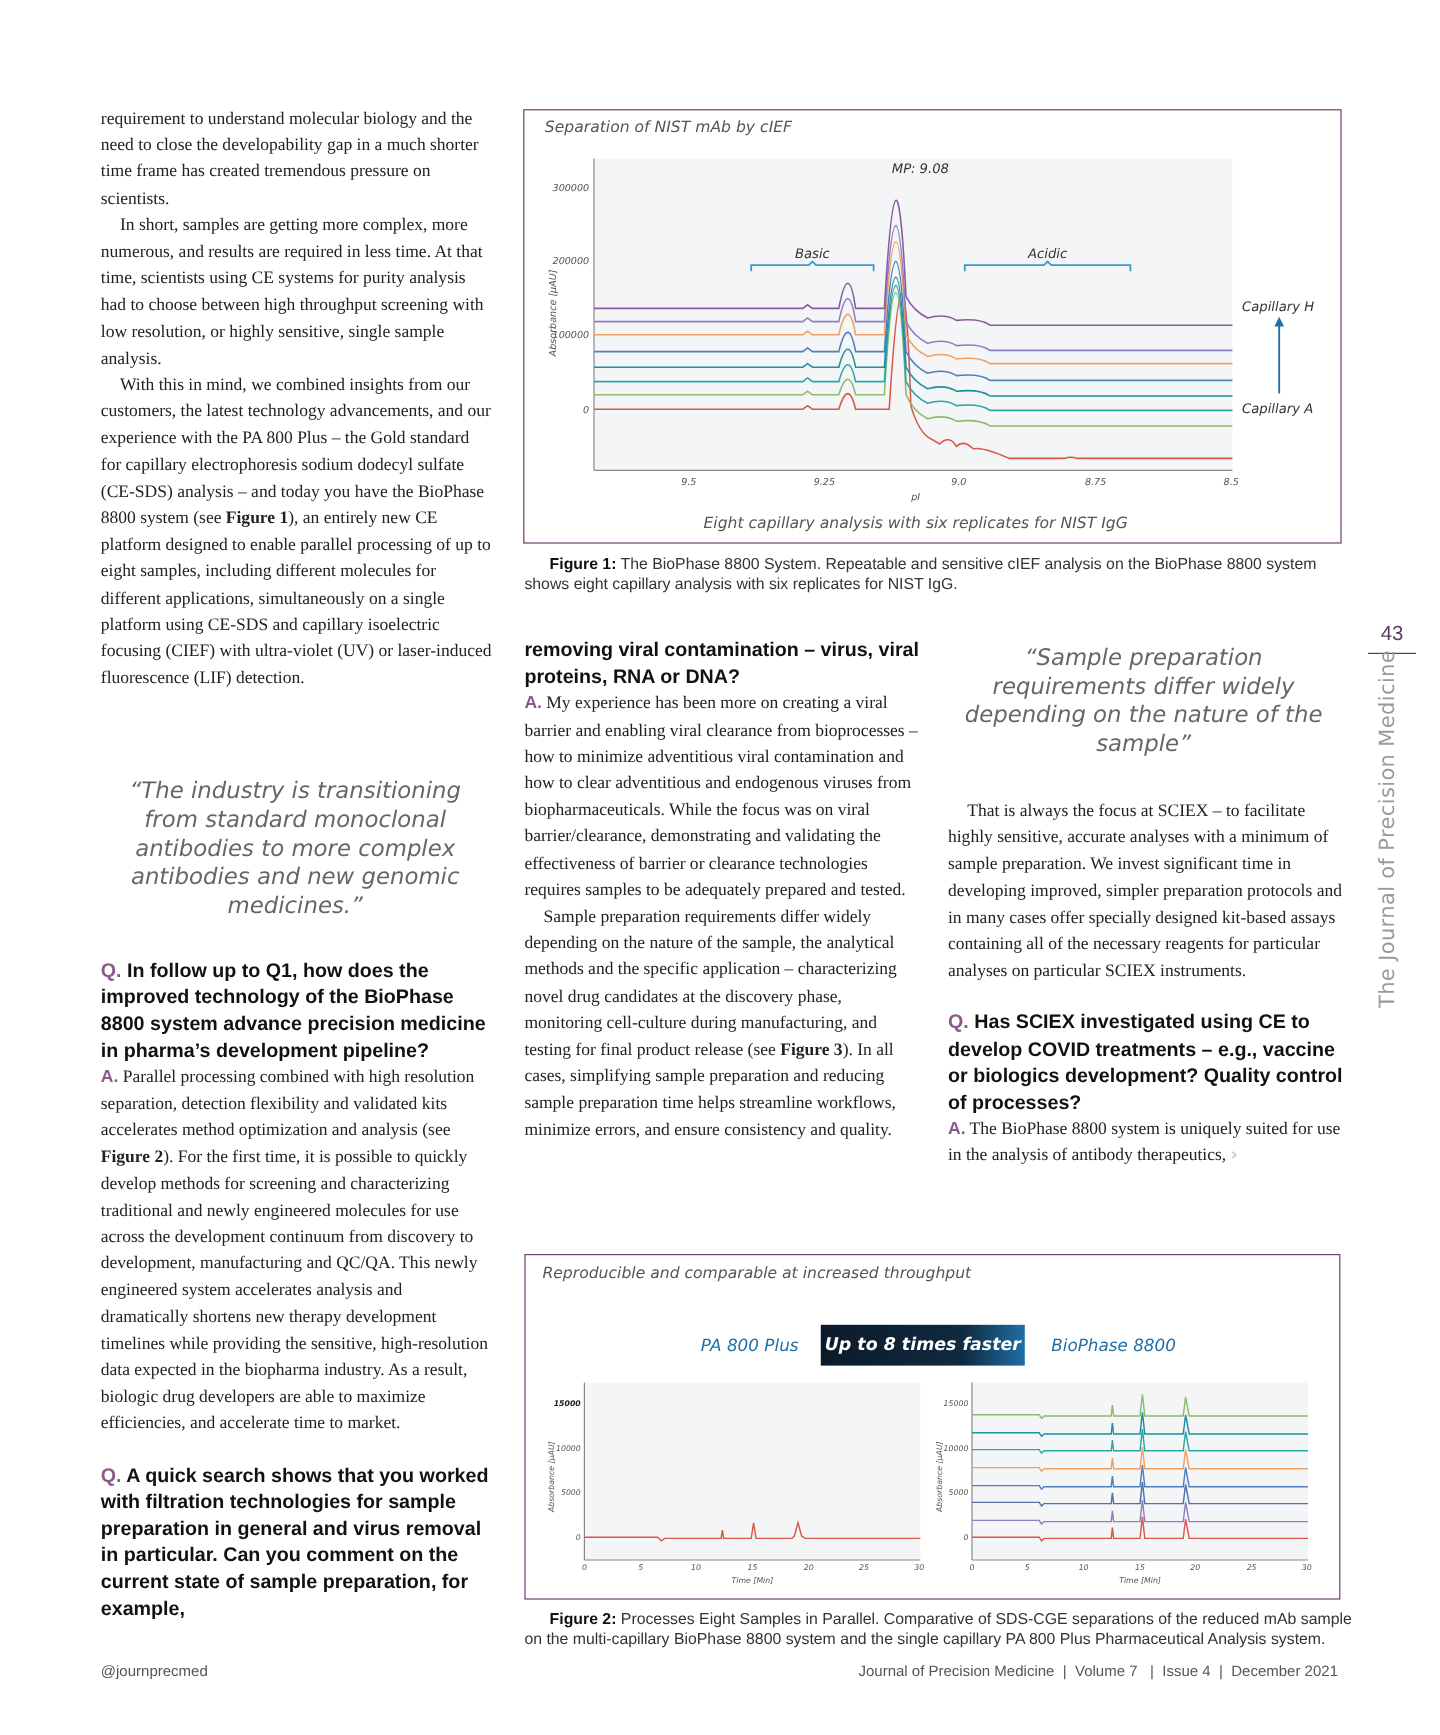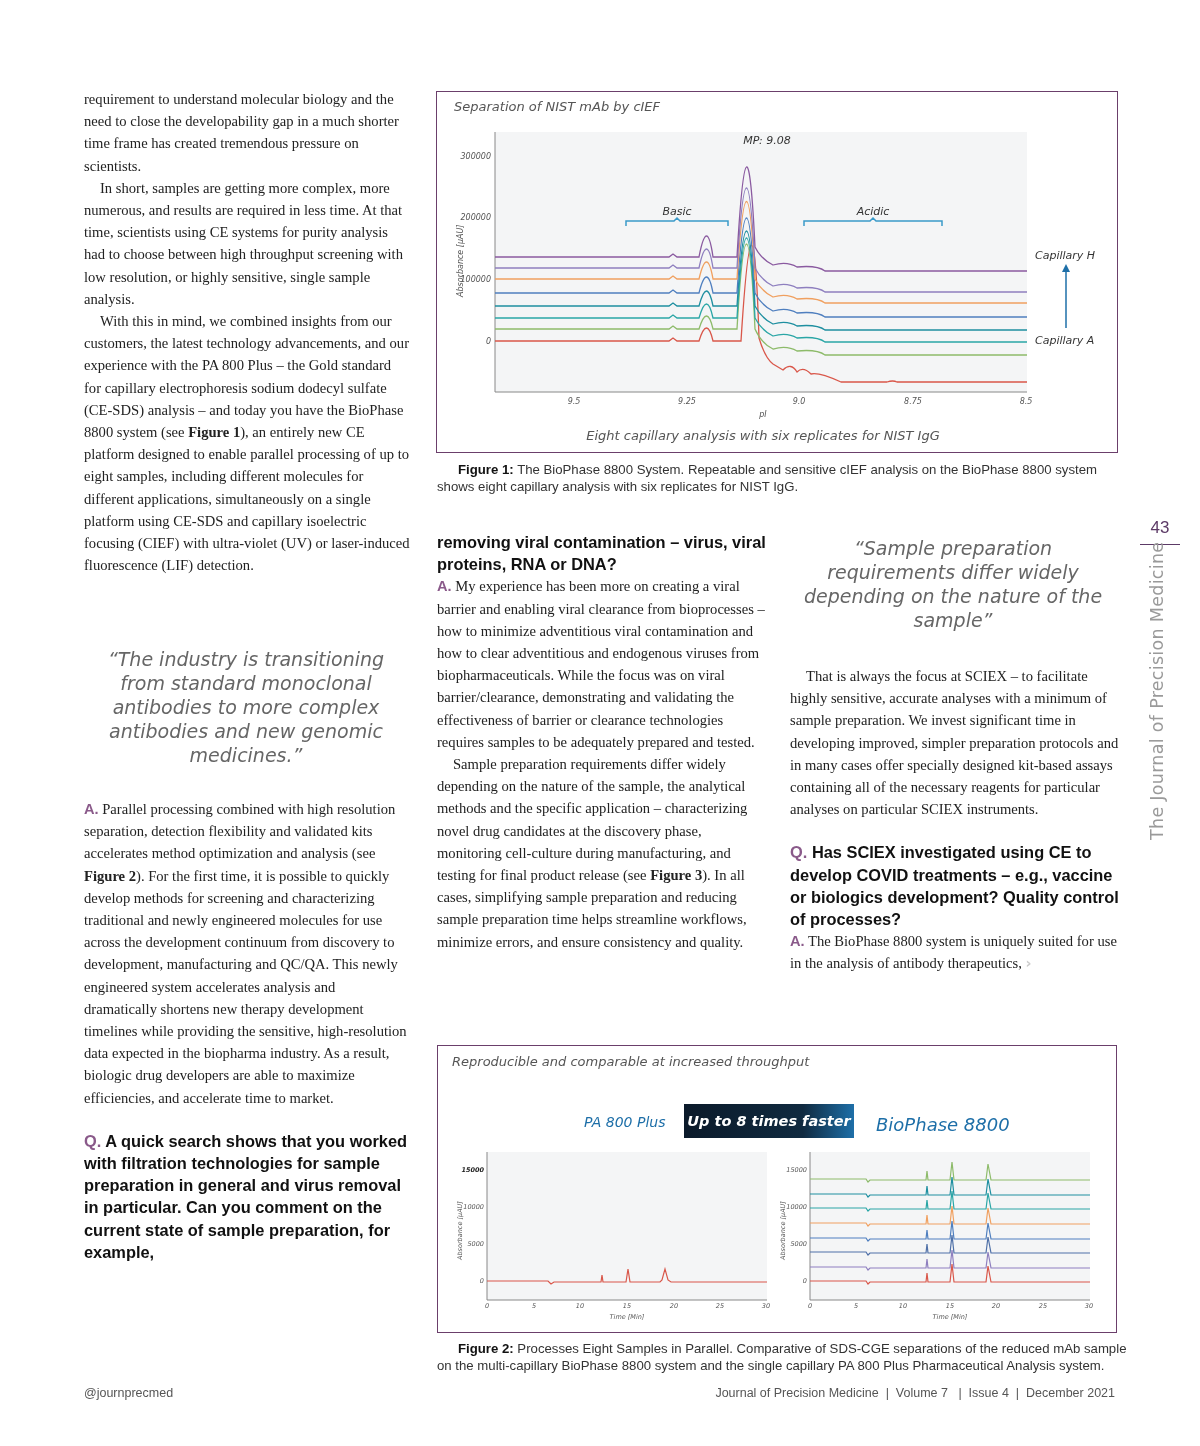--- a/index.html
+++ b/index.html
@@ -27,20 +27,21 @@
 
 <div class="col" style="left:84px;top:88px;width:326px;">
   <p>requirement to understand molecular biology and the need to close the developability gap in a much shorter time frame has created tremendous pressure on scientists.</p>
   <p class="indent">In short, samples are getting more complex, more numerous, and results are required in less time. At that time, scientists using CE systems for purity analysis had to choose between high throughput screening with low resolution, or highly sensitive, single sample analysis.</p>
   <p class="indent"><span>With this in mind, we combined insights from our customers, the latest technology advancements, and our experience with the PA 800 Plus – the Gold standard for capillary electrophoresis sodium dodecyl sulfate (CE-SDS) analysis – and today you have the BioPhase 8800 system (see </span><b>Figure 1</b><span>), an entirely new CE platform designed to enable parallel processing of up to eight samples, including different molecules for different applications, simultaneously on a single platform using CE-SDS and capillary isoelectric focusing (CIEF) with ultra-violet (UV) or laser-induced fluorescence (LIF) detection.</span></p>
 </div>
 
 <div class="pull" style="position:absolute;left:96px;top:647px;width:300px;">“The industry is transitioning from standard monoclonal antibodies to more complex antibodies and new genomic medicines.”</div>
 
 <div class="col" style="left:84px;top:798px;width:326px;">
+  <p class="q"><span class="qmark">Q.</span> <span>In follow up to Q1, how does the improved technology of the BioPhase 8800 system advance precision medicine in pharma’s development pipeline?</span></p>
   <p><span class="amark">A.</span> <span>Parallel processing combined with high resolution separation, detection flexibility and validated kits accelerates method optimization and analysis (see </span><b>Figure 2</b><span>). For the first time, it is possible to quickly develop methods for screening and characterizing traditional and newly engineered molecules for use across the development continuum from discovery to development, manufacturing and QC/QA. This newly engineered system accelerates analysis and dramatically shortens new therapy development timelines while providing the sensitive, high-resolution data expected in the biopharma industry. As a result, biologic drug developers are able to maximize efficiencies, and accelerate time to market.</span></p>
   <p class="q" style="margin-top:21px;"><span class="qmark">Q.</span> <span>A quick search shows that you worked with filtration technologies for sample preparation in general and virus removal in particular. Can you comment on the current state of sample preparation, for example,</span></p>
 </div>
 
 <div class="figbox" style="left:436px;top:91px;width:680px;height:360px;">
   <div class="charttitle" style="position:absolute;left:17px;top:7px;">Separation of NIST mAb by cIEF</div>
   <svg width="680" height="360" style="position:absolute;left:0;top:0;">
     <rect x="58" y="40" width="532" height="260" fill="#f4f5f6"></rect>
     <line x1="58" y1="40" x2="58" y2="300" stroke="#888" stroke-width="1"></line>
     <line x1="58" y1="300" x2="590" y2="300" stroke="#888" stroke-width="1"></line>
@@ -96,21 +97,21 @@
 <div class="col" style="left:790px;top:665px;width:330px;">
   <p class="indent">That is always the focus at SCIEX – to facilitate highly sensitive, accurate analyses with a minimum of sample preparation. We invest significant time in developing improved, simpler preparation protocols and in many cases offer specially designed kit-based assays containing all of the necessary reagents for particular analyses on particular SCIEX instruments.</p>
   <p class="q" style="margin-top:21px;"><span class="qmark">Q.</span> <span>Has SCIEX investigated using CE to develop COVID treatments – e.g., vaccine or biologics development? Quality control of processes?</span></p>
   <p><span class="amark">A.</span> <span>The BioPhase 8800 system is uniquely suited for use in the analysis of antibody therapeutics,</span> <span style="color:#ccc;font-family:'DejaVu Sans',sans-serif;font-weight:bold;">›</span></p>
 </div>
 
 <div class="figbox" style="left:437px;top:1045px;width:678px;height:286px;">
   <div class="charttitle" style="position:absolute;left:14px;top:8px;text-align:right;">Reproducible and comparable at increased throughput</div>
   <div style="position:absolute;left:146px;top:68px;font-family:'DejaVu Sans',sans-serif;font-size:14px;color:#1e6fa8;">PA 800 Plus</div>
   <div style="position:absolute;left:246px;top:58px;width:170px;height:34px;line-height:34px;text-align:center;background:linear-gradient(90deg,#0b1a2a 0%,#102a40 70%,#1e6fa8 100%);color:#fff;font-family:'DejaVu Sans',sans-serif;font-weight:bold;font-size:14.5px;">Up to 8 times faster</div>
-  <div style="position:absolute;left:438px;top:68px;font-family:'DejaVu Sans',sans-serif;font-size:18px;color:#1e6fa8;">BioPhase 8800</div>
+  <div style="position:absolute;left:438px;top:68px;font-family:'DejaVu Sans',sans-serif;font-size:14px;color:#1e6fa8;">BioPhase 8800</div>
   <svg width="678" height="286" style="position:absolute;left:0;top:0;">
 
     <rect x="49" y="106" width="280" height="148" fill="#f4f5f6"></rect>
     <line x1="49" y1="106" x2="49" y2="254" stroke="#888"></line>
     <line x1="49" y1="254" x2="329" y2="254" stroke="#888"></line>
     <path d="M49 235 H75 H110 l3 3 l3 -2 H150 H163 l1 -7 l1 7 H188 l2 -13 l2 13 H222 l2 -2 l3 -11 l3 11 l3 2 H329" fill="none" stroke="#d9574a" stroke-width="1.2"></path>
     <g font-size="6.5" fill="#555" text-anchor="end">
       <text x="46" y="126" font-weight="bold" fill="#222">15000</text>
       <text x="46" y="163">10000</text>
       <text x="46" y="200">5000</text>

